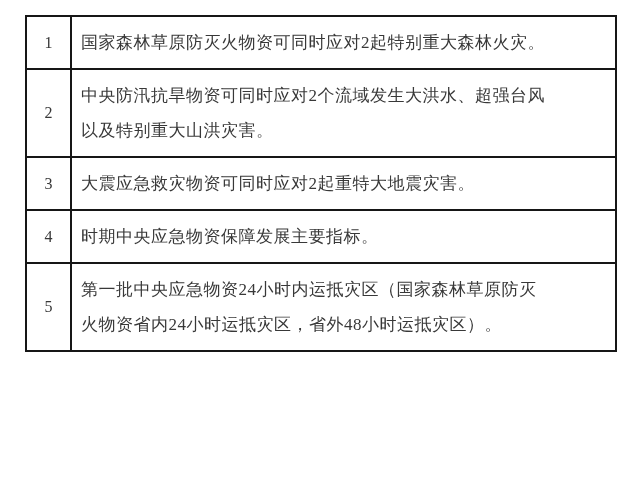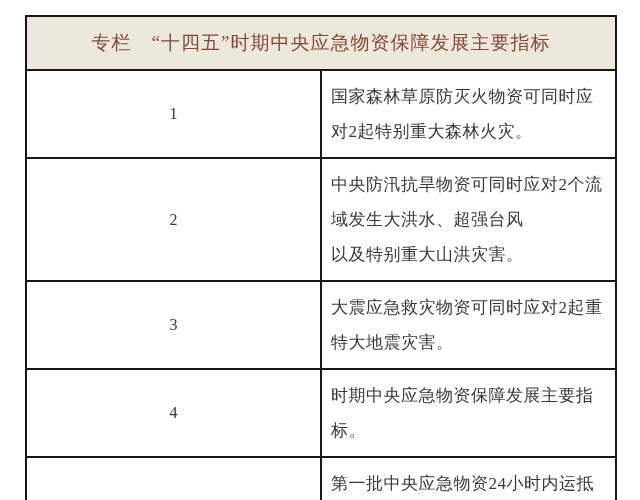--- a/index.html
+++ b/index.html
@@ -59,23 +59,20 @@
     letter-spacing: 0.5px;
   }
 </style>
 </head>
 <body>
 
 <div class="page">
   <table class="spec-table">
     <tbody>
       <tr>
-        <td class="title-cell" colspan="2">专栏　“十四五”时期中央应急物资保障发展主要指标</td>
-      </tr>
-      <tr>
         <td class="num-cell">1</td>
         <td class="text-cell">国家森林草原防灭火物资可同时应对2起特别重大森林火灾。</td>
       </tr>
       <tr>
         <td class="num-cell">2</td>
         <td class="text-cell">中央防汛抗旱物资可同时应对2个流域发生大洪水、超强台风
 以及特别重大山洪灾害。</td>
       </tr>
       <tr>
         <td class="num-cell">3</td>

